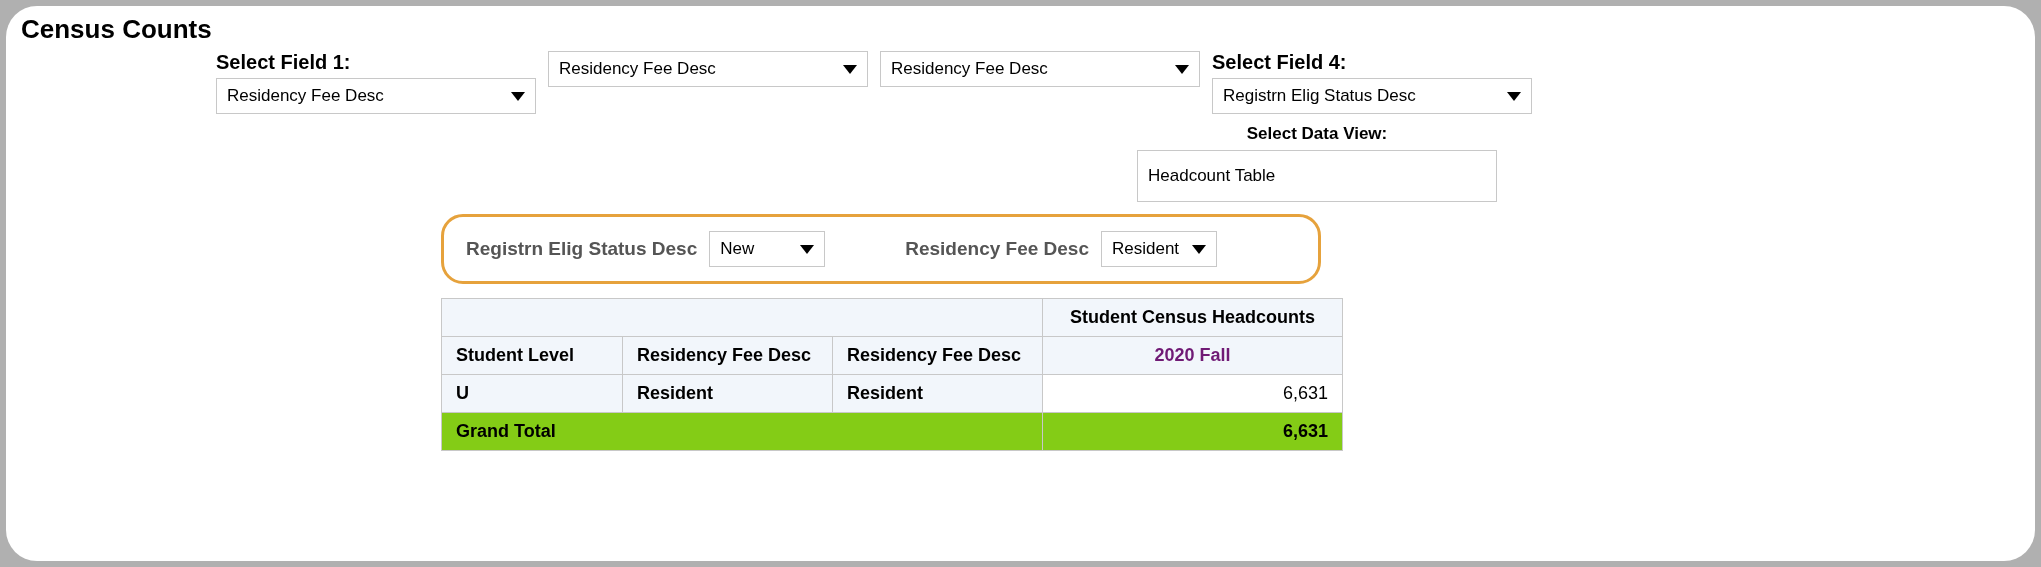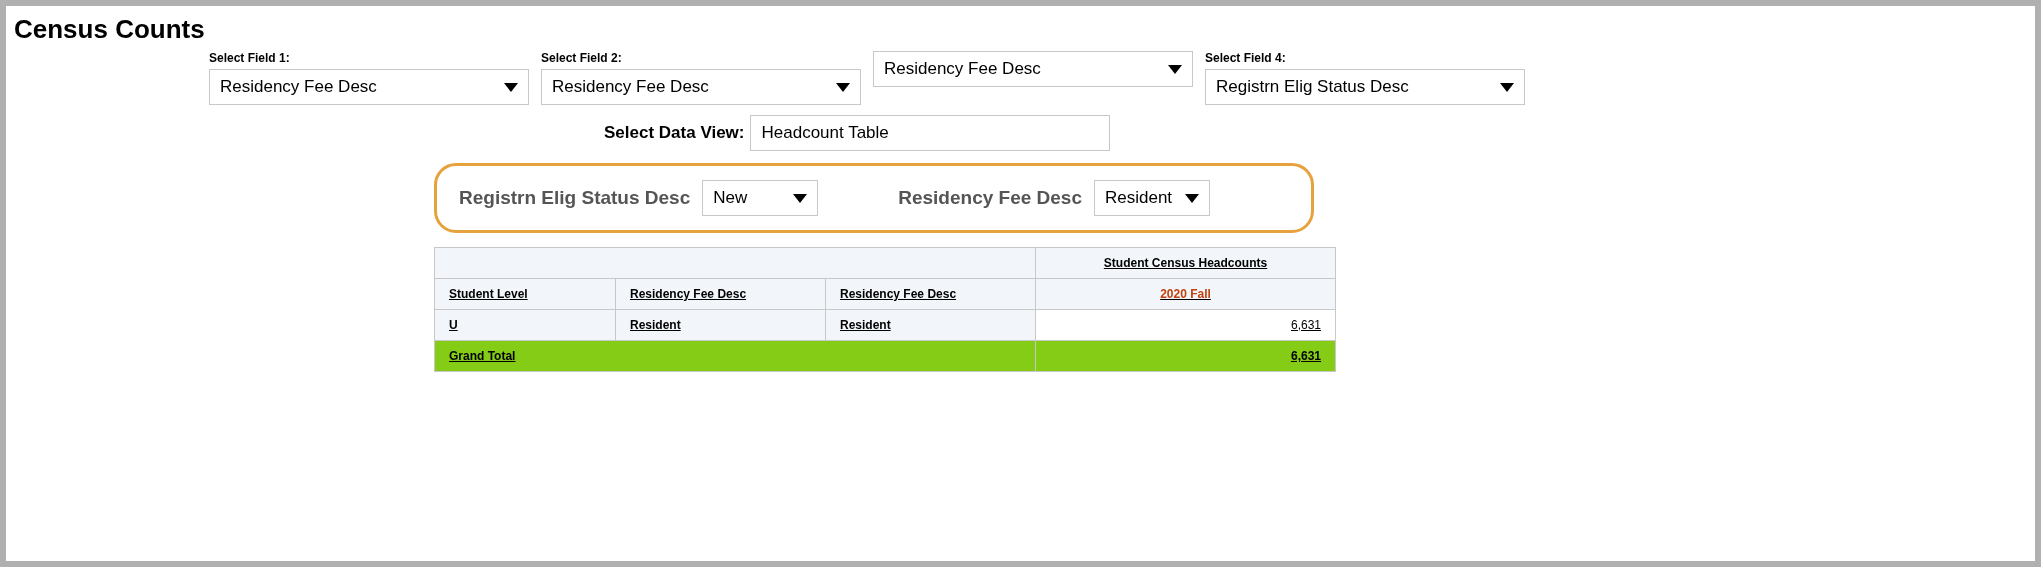--- a/index.html
+++ b/index.html
@@ -5,37 +5,38 @@
   * { box-sizing: border-box; margin: 0; padding: 0; }
   body {
     font-family: Arial, Helvetica, sans-serif;
     background: #b0b0b0;
     padding: 6px;
   }
   .page {
     background: #fff;
     width: 100%;
     min-height: 555px;
-    padding: 8px 12px 20px 8px;
+    padding: 8px 12px 20px 15px;
     position: relative;
+    border-radius: 31px;
   }
   .title {
     font-size: 26px;
     font-weight: bold;
     margin-bottom: 6px;
   }
   .field-row {
     display: flex;
     gap: 12px;
     margin-left: 195px;
     margin-bottom: 10px;
   }
   .field-group { width: 320px; }
   .field-label {
-    font-size: 12px;
+    font-size: 20px;
     font-weight: bold;
     margin-bottom: 4px;
     display: block;
   }
   .select {
     width: 100%;
     height: 36px;
     border: 1px solid #c8c8c8;
     background: #fff;
     display: flex;
@@ -52,28 +53,29 @@
     border-right: 7px solid transparent;
     border-top: 9px solid #000;
   }
   .dataview-row {
     display: flex;
     align-items: center;
     justify-content: flex-start;
     margin-left: 590px;
     margin-bottom: 12px;
     gap: 6px;
+    flex-direction: column;
   }
   .dataview-label {
     font-size: 17px;
     font-weight: bold;
   }
   .dataview-select {
     width: 360px;
-    height: 36px;
+    height: 52px;
     border: 1px solid #c8c8c8;
     background: #fff;
     display: flex; align-items: center; justify-content: space-between;
     padding: 0 10px; font-size: 17px; cursor: pointer;
   }
   .filter-bar {
     margin-left: 420px;
     width: 880px;
     border: 3px solid #e6a23c;
     border-radius: 22px;
@@ -87,31 +89,30 @@
     font-size: 19px;
     font-weight: bold;
     color: #555;
     margin-right: 4px;
   }
   .filter-group { display: flex; align-items: center; gap: 8px; }
   .filter-spacer { width: 60px; }
   .table-wrap { margin-left: 420px; }
   table {
     border-collapse: collapse;
-    font-size: 12px;
-    text-decoration: underline;
+    font-size: 18px;
   }
   th, td {
     border: 1px solid #c8c8c8;
     padding: 8px 14px;
     text-align: left;
   }
   thead th { background: #f2f6fb; font-weight: bold; }
   .col-head { background: #f2f6fb; font-weight: bold; }
-  .term-link { color: #c2410c; font-weight: bold; text-align: center; }
+  .term-link { color: #701a75; font-weight: bold; text-align: center; }
   .num { text-align: right; }
   .grand { font-weight: bold; background: #84cc16; }
   .body-row td:nth-child(1),
   .body-row td:nth-child(2),
   .body-row td:nth-child(3) { background: #f2f6fb; font-weight: bold; }
   .body-row td:nth-child(4) { background: #fff; font-weight: normal; }
   .empty-head { background: #f2f6fb; }
 </style>
 </head>
 <body>
@@ -122,21 +123,20 @@
 
   <div class="field-row">
     <div class="field-group">
       <label class="field-label">Select Field 1:</label>
       <div class="select">
         <span>Residency Fee Desc</span>
         <span class="caret"></span>
       </div>
     </div>
     <div class="field-group">
-      <label class="field-label">Select Field 2:</label>
       <div class="select">
         <span>Residency Fee Desc</span>
         <span class="caret"></span>
       </div>
     </div>
     <div class="field-group">
       <div class="select">
         <span>Residency Fee Desc</span>
         <span class="caret"></span>
       </div>

